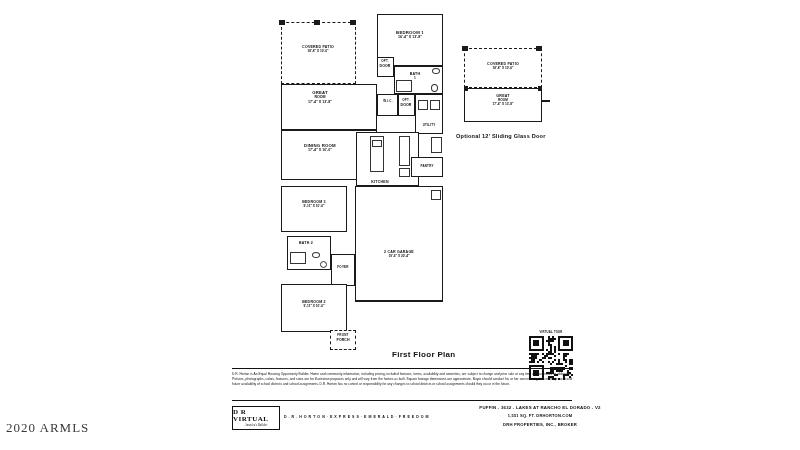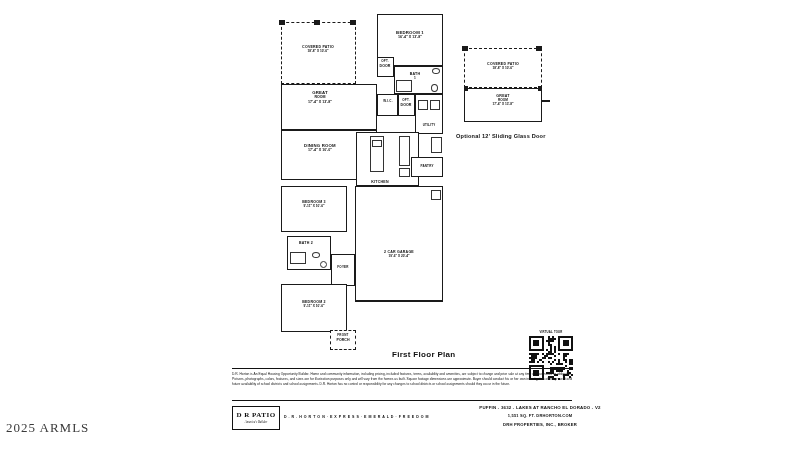--- a/index.html
+++ b/index.html
@@ -763,25 +763,25 @@
         <i style="background: rgb(255, 255, 255);"></i>
         <i style="background: rgb(255, 255, 255);"></i>
       </div>
   </div>
 
   <div class="rule" style="left:232px; top:368px; width:340px;"></div>
   <div class="disclaimer">D.R. Horton is An Equal Housing Opportunity Builder. Home and community information, including pricing, included features, terms, availability and amenities, are subject to change and prior sale at any time without notice or obligation. Pictures, photographs, colors, features, and sizes are for illustration purposes only and will vary from the homes as built. Square footage dimensions are approximate. Buyer should conduct his or her own investigation of the present and future availability of school districts and school assignments. D.R. Horton has no control or responsibility for any changes to school districts or school assignments should they occur in the future.</div>
   <div class="rule" style="left:232px; top:400px; width:340px;"></div>
 
   <div class="logo-box">
-    <div class="logo-main">D R PATIO</div>
+    <div class="logo-main">D R VIRTUAL</div>
     <div class="logo-sub">America's Builder</div>
   </div>
   <div class="logo-tag">D . R .  H O R T O N  ·  E X P R E S S  ·  E M E R A L D  ·  F R E E D O M</div>
 
   <div class="credits">
     <div class="l1">PUFFIN - 3632 - LAKES AT RANCHO EL DORADO - V2</div>
     <div class="l2">1,551 SQ. FT. DRHORTON.COM</div>
     <div class="l3">DRH PROPERTIES, INC., BROKER</div>
   </div>
 
-  <div class="wm">2025 ARMLS</div>
+  <div class="wm">2020 ARMLS</div>
 </div>
 
 </body></html>

